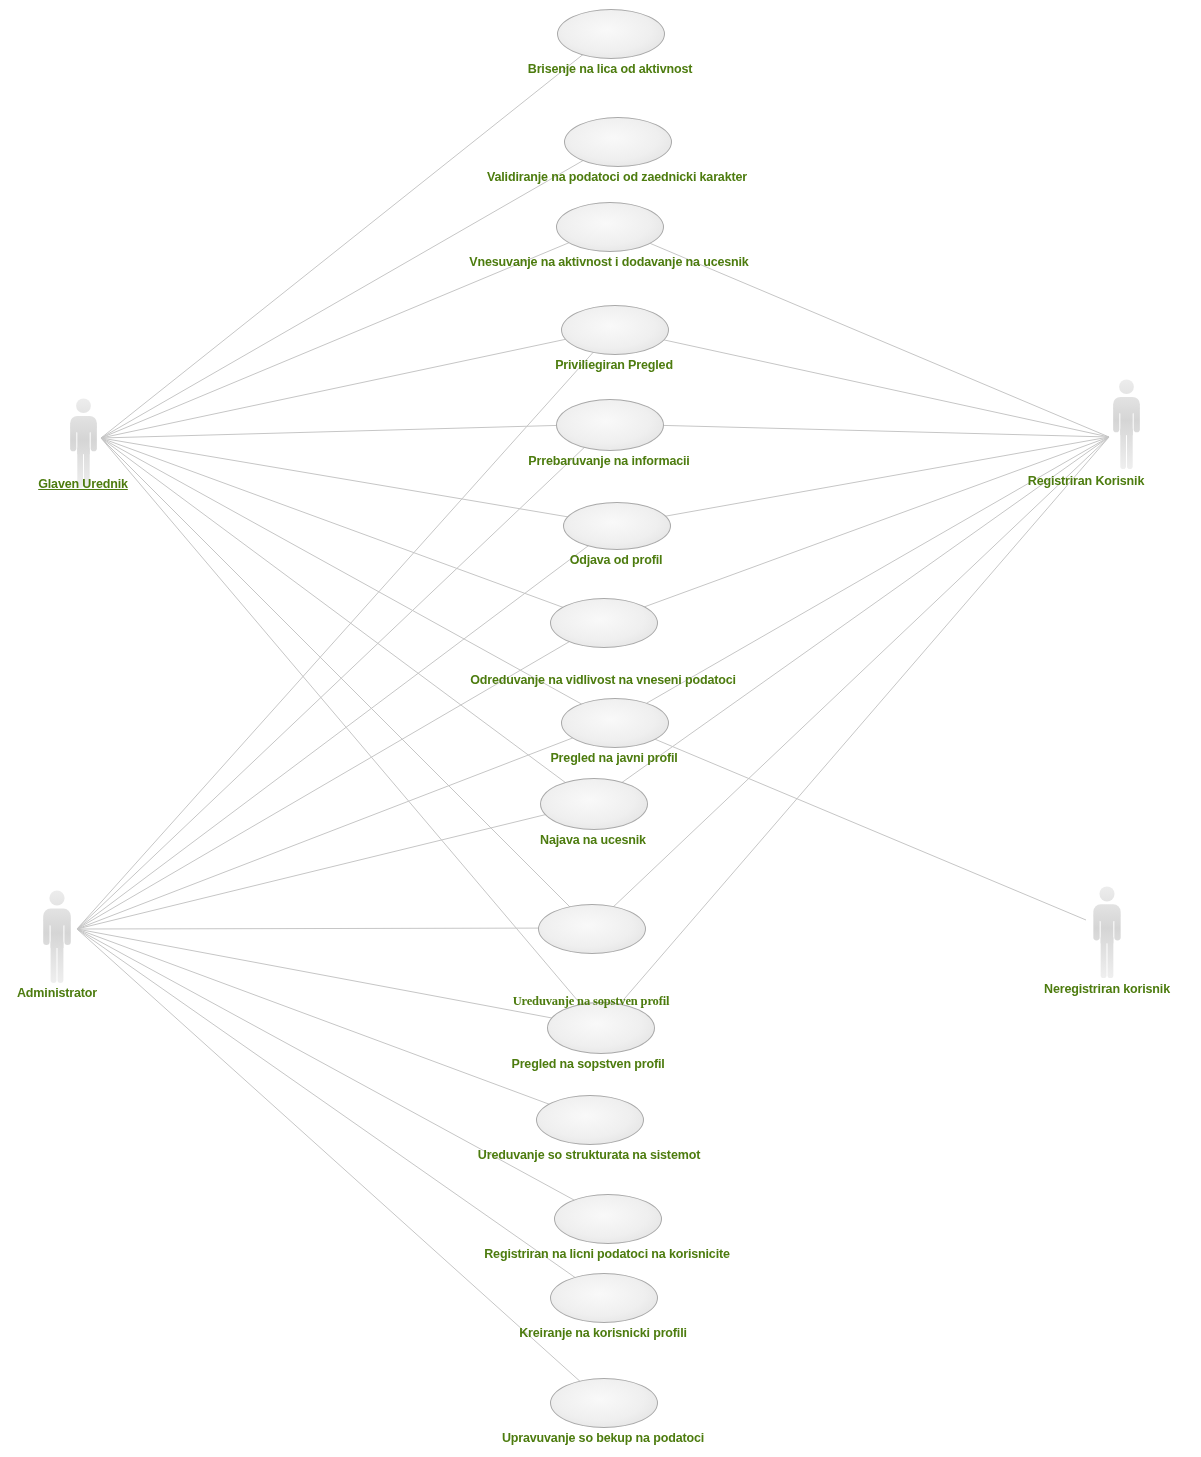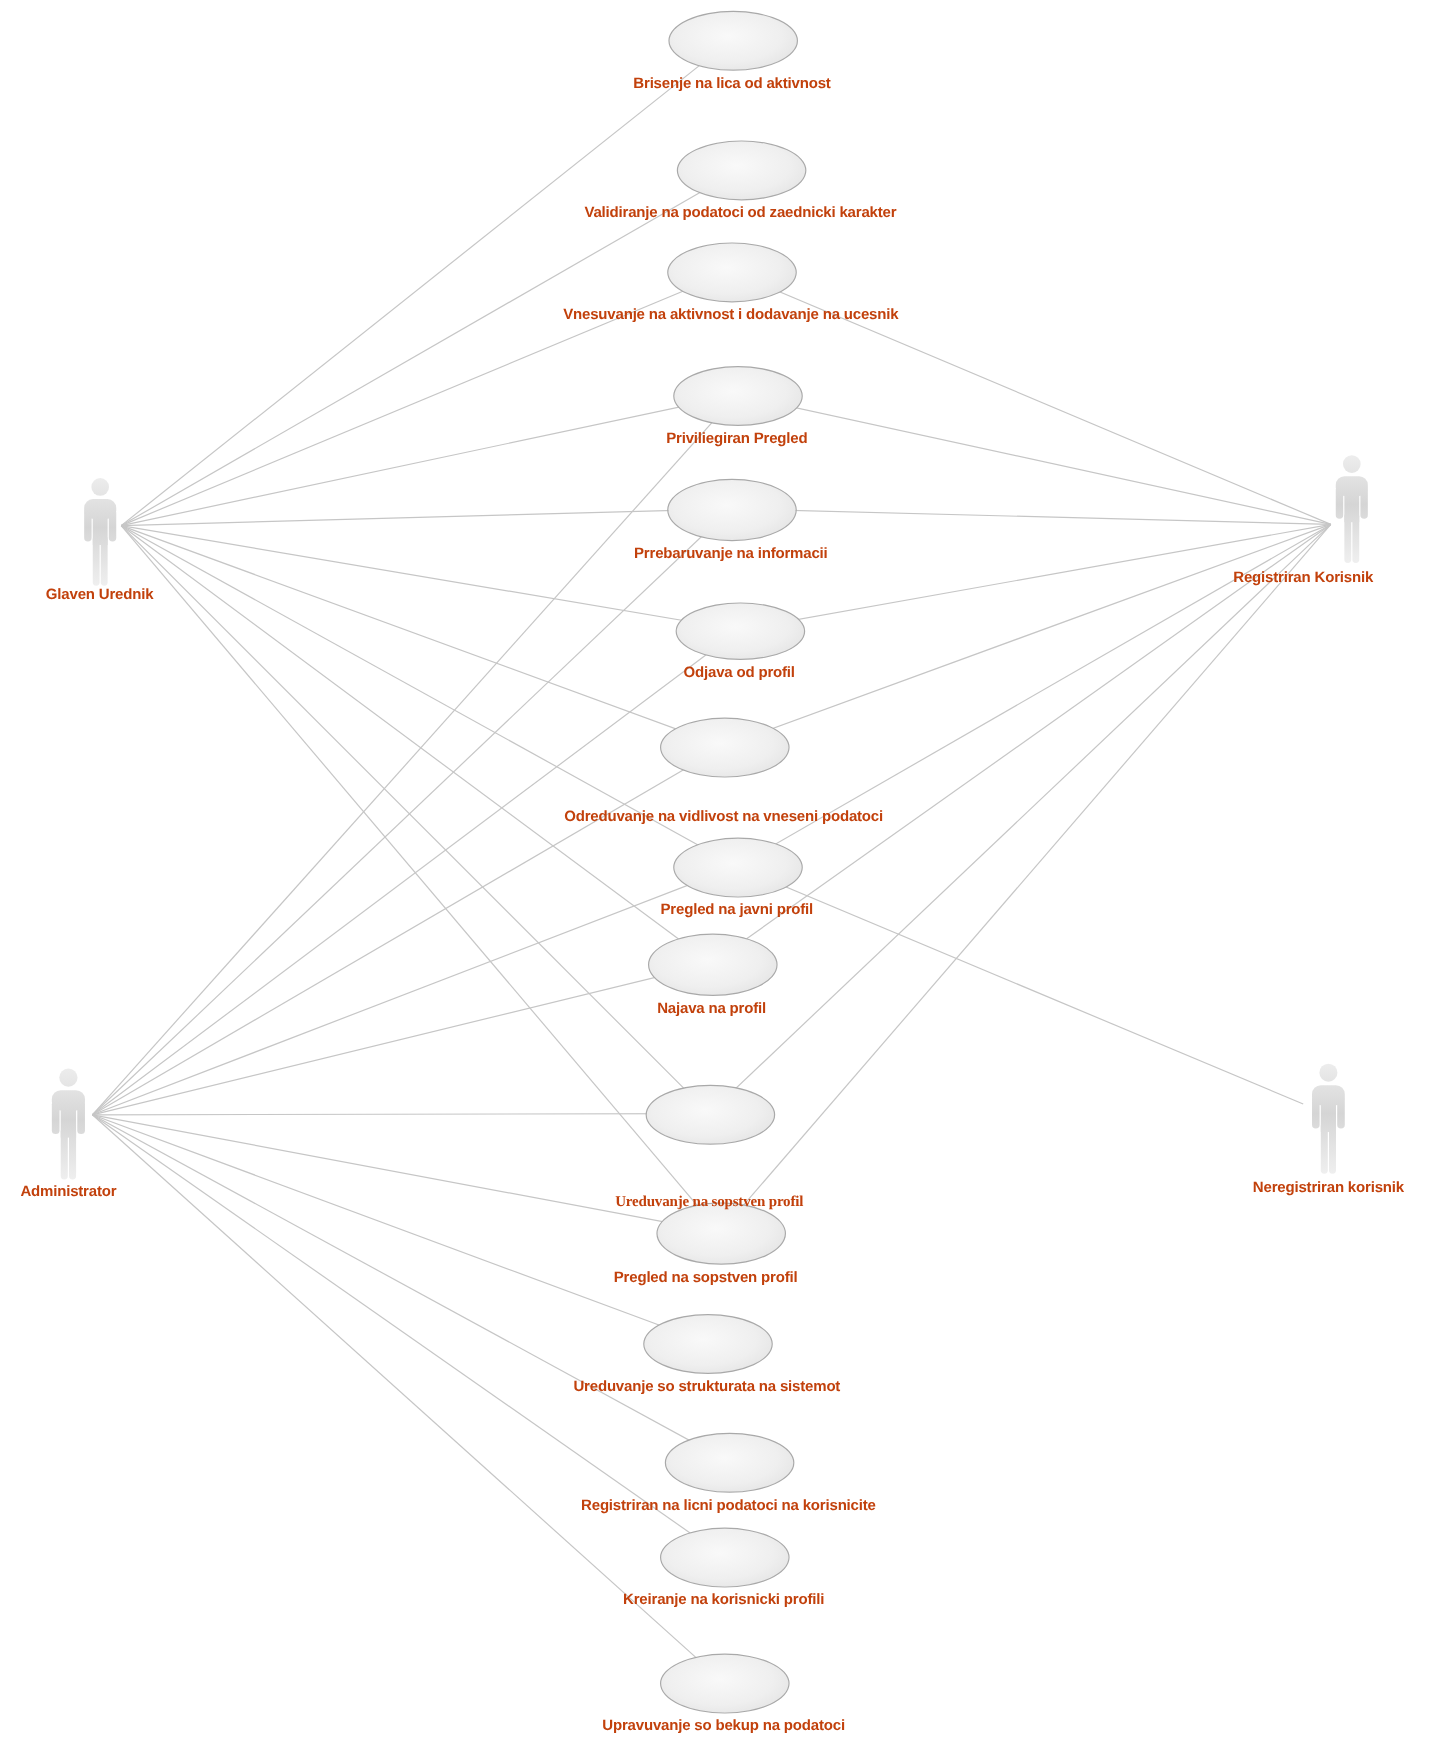--- a/index.html
+++ b/index.html
@@ -1,21 +1,21 @@
 <!DOCTYPE html>
 <html><head>
 <meta charset="utf-8">
 <style>
   html,body{margin:0;padding:0;background:#ffffff;}
   body{width:1201px;height:1457px;font-family:"Liberation Sans",sans-serif;overflow:hidden;}
   .canvas{position:relative;width:1201px;height:1457px;background:#ffffff;}
   #lines-layer{position:absolute;left:0;top:0;width:1201px;height:1457px;z-index:1;}
   .uc-ellipse{position:absolute;border-radius:50%;z-index:2;}
   .diagram-label{position:absolute;transform:translateX(-50%);white-space:nowrap;
-    font-size:12.5px;font-weight:700;color:#c2410c;letter-spacing:-0.15px;z-index:4;}
+    font-size:12.5px;font-weight:700;color:#4d7c0f;letter-spacing:-0.15px;z-index:4;}
   .actor-icon{position:absolute;z-index:3;}
 </style>
 </head>
 <body>
 
 <div class="canvas">
   <svg id="lines-layer" xmlns="http://www.w3.org/2000/svg" width="1201" height="1457">
       <line x1="101" y1="438" x2="610" y2="33" stroke="#c6c6c6" stroke-width="1"></line>
       <line x1="101" y1="438" x2="617" y2="141" stroke="#c6c6c6" stroke-width="1"></line>
       <line x1="101" y1="438" x2="609" y2="226" stroke="#c6c6c6" stroke-width="1"></line>
@@ -61,21 +61,21 @@
       <div class="diagram-label" style="left: 614px; top: 358px;">Priviliegiran Pregled</div>
       <div class="uc-ellipse" style="left: 556px; top: 399px; width: 106px; height: 50px; border: 1px solid rgb(169, 169, 169); background: radial-gradient(at 46% 42%, rgb(249, 249, 249) 0%, rgb(239, 239, 239) 55%, rgb(221, 221, 221) 100%);"></div>
       <div class="diagram-label" style="left: 609px; top: 454px;">Prrebaruvanje na informacii</div>
       <div class="uc-ellipse" style="left: 563px; top: 502px; width: 106px; height: 46px; border: 1px solid rgb(169, 169, 169); background: radial-gradient(at 46% 42%, rgb(249, 249, 249) 0%, rgb(239, 239, 239) 55%, rgb(221, 221, 221) 100%);"></div>
       <div class="diagram-label" style="left: 616px; top: 553px;">Odjava od profil</div>
       <div class="uc-ellipse" style="left: 550px; top: 598px; width: 106px; height: 48px; border: 1px solid rgb(169, 169, 169); background: radial-gradient(at 46% 42%, rgb(249, 249, 249) 0%, rgb(239, 239, 239) 55%, rgb(221, 221, 221) 100%);"></div>
       <div class="diagram-label" style="left: 603px; top: 651px; margin-top: 22px;">Odreduvanje na vidlivost na vneseni podatoci</div>
       <div class="uc-ellipse" style="left: 561px; top: 698px; width: 106px; height: 48px; border: 1px solid rgb(169, 169, 169); background: radial-gradient(at 46% 42%, rgb(249, 249, 249) 0%, rgb(239, 239, 239) 55%, rgb(221, 221, 221) 100%);"></div>
       <div class="diagram-label" style="left: 614px; top: 751px;">Pregled na javni profil</div>
       <div class="uc-ellipse" style="left: 540px; top: 778px; width: 106px; height: 50px; border: 1px solid rgb(169, 169, 169); background: radial-gradient(at 46% 42%, rgb(249, 249, 249) 0%, rgb(239, 239, 239) 55%, rgb(221, 221, 221) 100%);"></div>
-      <div class="diagram-label" style="left: 593px; top: 833px;">Najava na profil</div>
+      <div class="diagram-label" style="left: 593px; top: 833px;">Najava na ucesnik</div>
       <div class="uc-ellipse" style="left: 538px; top: 904px; width: 106px; height: 48px; border: 1px solid rgb(169, 169, 169); background: radial-gradient(at 46% 42%, rgb(249, 249, 249) 0%, rgb(239, 239, 239) 55%, rgb(221, 221, 221) 100%);"></div>
       <div class="diagram-label" style="left: 591px; top: 994px; font-family: Liberation Serif, serif;">Ureduvanje na sopstven profil</div>
       <div class="uc-ellipse" style="left: 547px; top: 1002px; width: 106px; height: 50px; border: 1px solid rgb(169, 169, 169); background: radial-gradient(at 46% 42%, rgb(249, 249, 249) 0%, rgb(239, 239, 239) 55%, rgb(221, 221, 221) 100%);"></div>
       <div class="diagram-label" style="left: 588px; top: 1057px;">Pregled na sopstven profil</div>
       <div class="uc-ellipse" style="left: 536px; top: 1095px; width: 106px; height: 48px; border: 1px solid rgb(169, 169, 169); background: radial-gradient(at 46% 42%, rgb(249, 249, 249) 0%, rgb(239, 239, 239) 55%, rgb(221, 221, 221) 100%);"></div>
       <div class="diagram-label" style="left: 589px; top: 1148px;">Ureduvanje so strukturata na sistemot</div>
       <div class="uc-ellipse" style="left: 554px; top: 1194px; width: 106px; height: 48px; border: 1px solid rgb(169, 169, 169); background: radial-gradient(at 46% 42%, rgb(249, 249, 249) 0%, rgb(239, 239, 239) 55%, rgb(221, 221, 221) 100%);"></div>
       <div class="diagram-label" style="left: 607px; top: 1247px;">Registriran na licni podatoci na korisnicite</div>
       <div class="uc-ellipse" style="left: 550px; top: 1273px; width: 106px; height: 48px; border: 1px solid rgb(169, 169, 169); background: radial-gradient(at 46% 42%, rgb(249, 249, 249) 0%, rgb(239, 239, 239) 55%, rgb(221, 221, 221) 100%);"></div>
       <div class="diagram-label" style="left: 603px; top: 1326px;">Kreiranje na korisnicki profili</div>
@@ -92,21 +92,21 @@
         <g fill="url(#pg0)">
           <circle cx="17" cy="8" r="7.6"></circle>
           <rect x="3.2" y="18.5" width="27.6" height="17" rx="7.5"></rect>
           <rect x="3.2" y="27" width="6.4" height="28" rx="3.2"></rect>
           <rect x="24.4" y="27" width="6.4" height="28" rx="3.2"></rect>
           <rect x="10.6" y="26" width="12.8" height="32"></rect>
           <rect x="10.6" y="50" width="5.9" height="43" rx="2.9"></rect>
           <rect x="17.5" y="50" width="5.9" height="43" rx="2.9"></rect>
         </g>
       </svg>
-      <div class="diagram-label" style="left: 83px; top: 488px;">Glaven Urednik</div>
+      <div class="diagram-label" style="left: 83px; top: 477px; text-decoration: underline;">Glaven Urednik</div>
       <svg class="actor-icon" xmlns="http://www.w3.org/2000/svg" width="34" height="95" viewBox="0 0 34 95" style="left:40px;top:890px">
         <defs>
           <linearGradient id="pg1" x1="0" y1="0" x2="0" y2="95" gradientUnits="userSpaceOnUse">
             <stop offset="0" stop-color="#ededed"></stop>
             <stop offset="0.45" stop-color="#d5d5d5"></stop>
             <stop offset="1" stop-color="#f0f0f0"></stop>
           </linearGradient>
         </defs>
         <g fill="url(#pg1)">
           <circle cx="17" cy="8" r="7.6"></circle>

